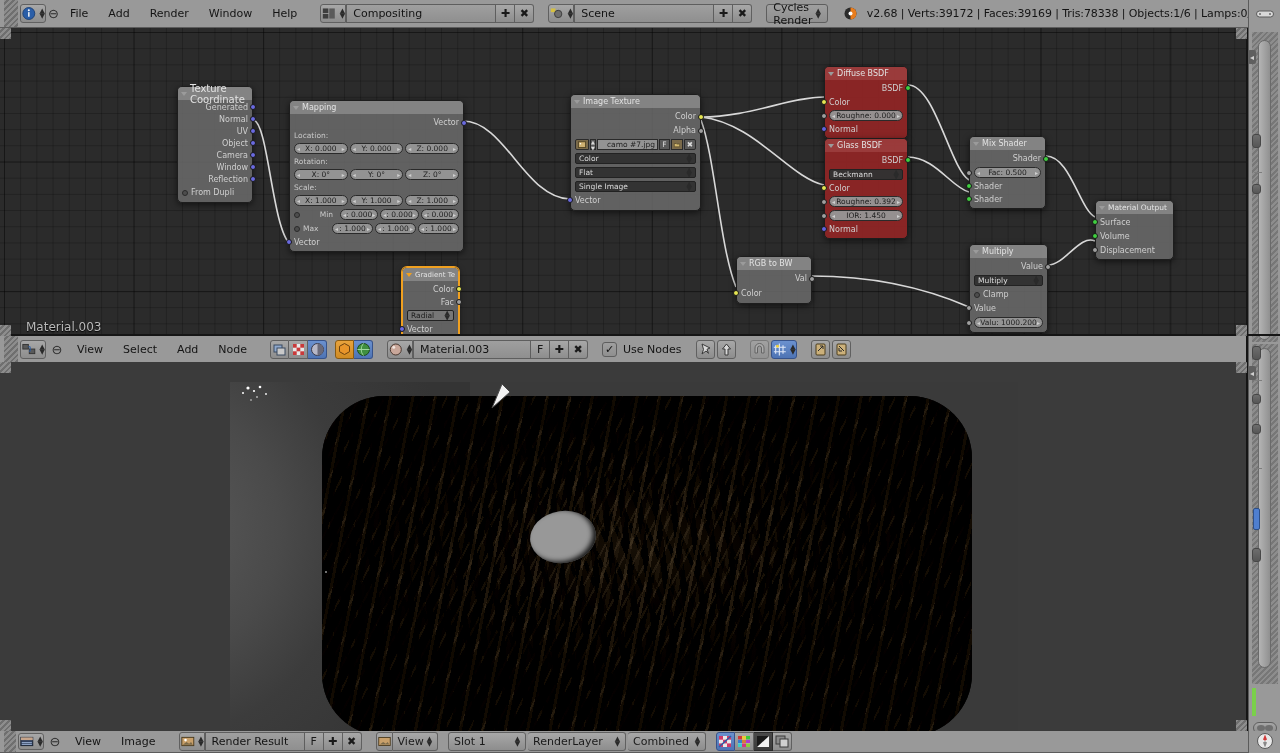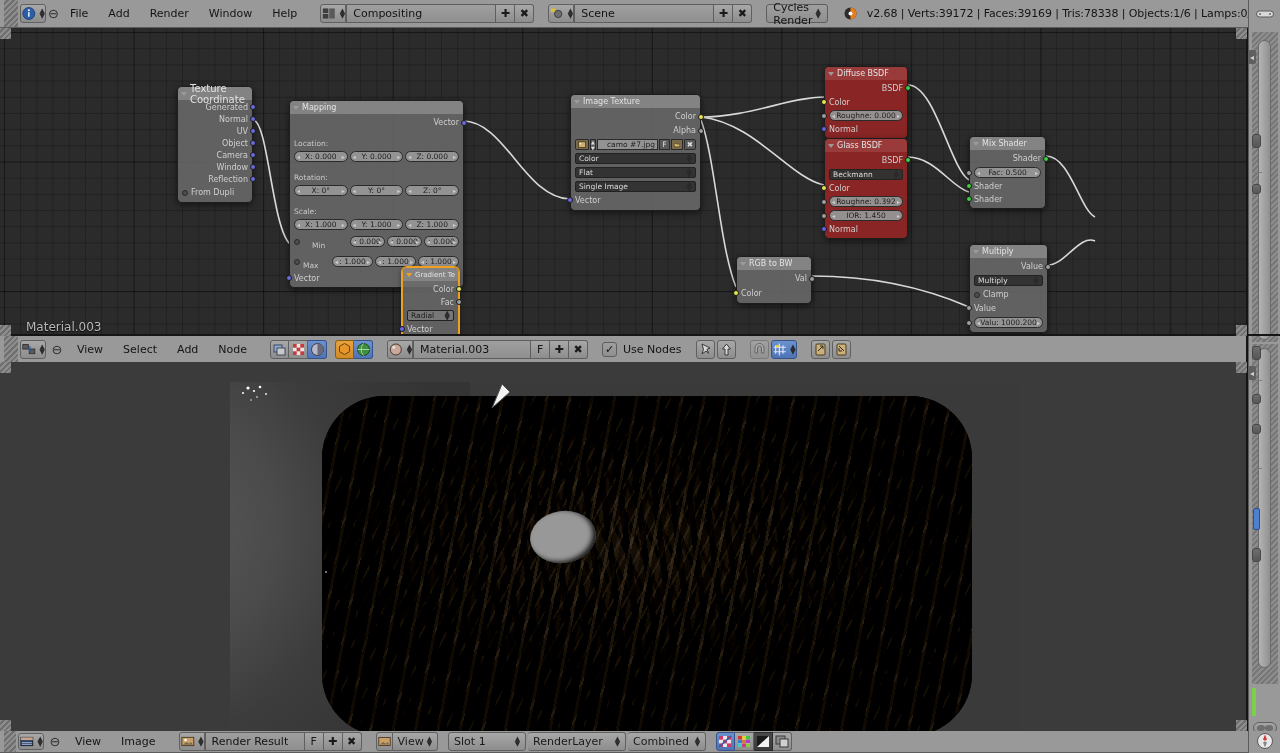--- a/index.html
+++ b/index.html
@@ -144,21 +144,21 @@
   .nfield.pale { background: rgba(150,150,150,.95); color:#1e1e1e; }
   .nfield .ar { position:absolute; font-size:6px; color:#cfcfcf; }
   .nfield .ar.l { left:2px; } .nfield .ar.r { right:2px; }
   .nsel {
     background: rgba(50,50,50,.97); border:1px solid #222; border-radius:2px;
     height:11px; display:flex; align-items:center; padding:0 3px;
     font-size:7.5px; color:#dcdcdc; justify-content:space-between;
   }
   .nsel.light { background: rgba(120,120,120,.95); color:#1b1b1b; }
   .nrow3 { display:grid; grid-template-columns:1fr 1fr 1fr; gap:2px; }
-  .nsub { font-size:7.5px; color:#c8c8c8;margin-top:8px; }
+  .nsub { font-size:7.5px; color:#c8c8c8; }
   .ckb { width:6px;height:6px;border-radius:50%;border:1px solid #2a2a2a;background:#4d4d4d;display:inline-block;}
 
   
   #nodehdr { position:absolute; left:0; top:336px; width:1280px; }
 
   
   #imgarea {
     position:absolute; left:0; top:362px; width:1280px; height:369px;
     background:#3b3b3b; overflow:hidden;
   }
@@ -462,21 +462,21 @@
               <span class="ar l">◂</span>
               <span>Y: 1.000</span>
               <span class="ar r">▸</span>
             </div>
           <div class="nfield pale">
               <span class="ar l">◂</span>
               <span>Z: 1.000</span>
               <span class="ar r">▸</span>
             </div>
         </div>
-        <div style="display:flex;align-items:center;gap:12px;">
+        <div style="display:flex;align-items:center;gap:7px;text-align:right;">
           <span class="ckb"></span>
           <span class="nsub" style="width:26px">Min</span>
           <div class="nrow3" style="flex:1">
             <div class="nfield pale">
                 <span class="ar l">◂</span>
                 <span>: 0.000</span>
                 <span class="ar r">▸</span>
               </div>
             <div class="nfield pale">
                 <span class="ar l">◂</span>
@@ -757,20 +757,40 @@
           <span class="sock l s-gray" style="top:3px"></span>
           <div class="nfield pale">
               <span class="ar l">◂</span>
               <span>Valu: 1000.200</span>
               <span class="ar r">▸</span>
             </div>
         </div>
       </div>
     </div>
 
+    <div class="node" style="left:1095px;top:172px;width:79px;">
+      <div class="nhead">
+        <span class="tri"></span>
+        <span style="font-size:7.5px">Material Output</span>
+      </div>
+      <div class="nbody" style="gap:4px;">
+        <div class="row" style="height:10px;">
+          <span class="sock l s-green" style="top:2px"></span>
+          <span>Surface</span>
+        </div>
+        <div class="row" style="height:10px;">
+          <span class="sock l s-green" style="top:2px"></span>
+          <span>Volume</span>
+        </div>
+        <div class="row" style="height:10px;">
+          <span class="sock l s-gray" style="top:2px"></span>
+          <span>Displacement</span>
+        </div>
+      </div>
+    </div>
 
     <div id="node-label">Material.003</div>
 
     <div id="nodescroll-v"></div>
   </div>
 
   <div class="hdr" id="nodehdr">
     <div class="grip"></div>
     <div class="btn sq" style="width:26px">
       <svg class="ico" viewBox="0 0 17 17">

